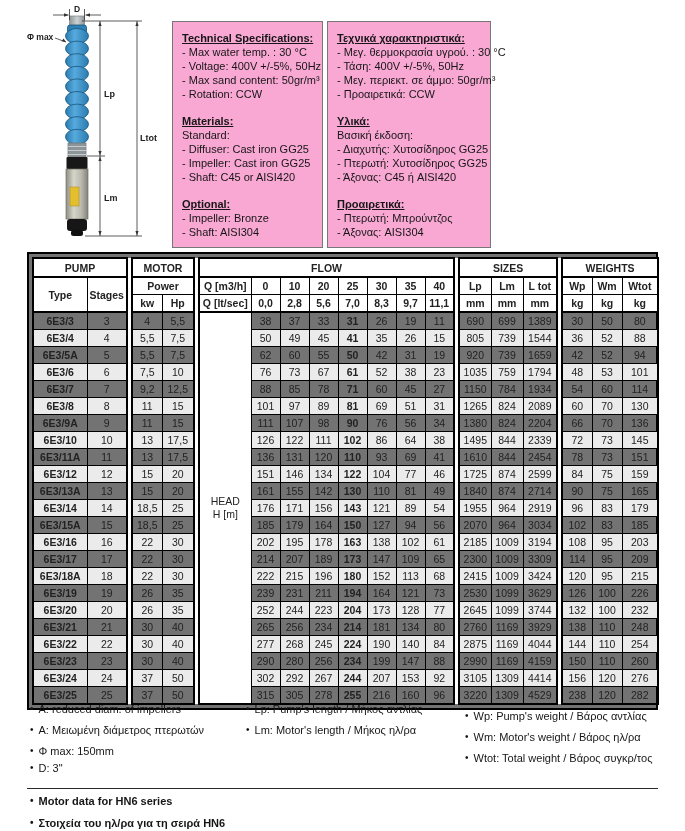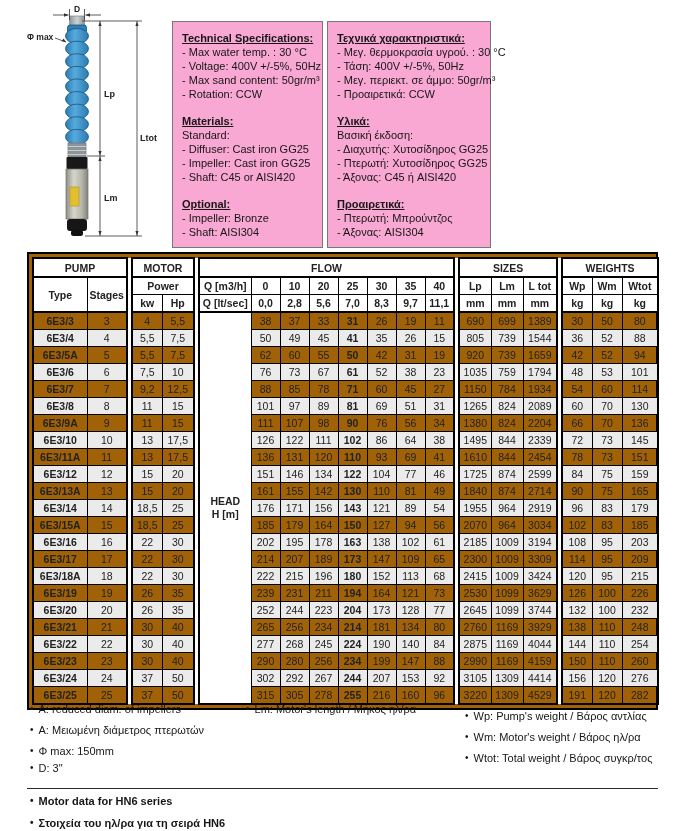--- a/index.html
+++ b/index.html
@@ -13,38 +13,38 @@
   
   .spec-box{position:absolute;top:21px;height:227px;box-sizing:border-box;
     border:1px solid #777;padding:9px 6px 6px 9px;font-size:11px;line-height:14px;background:#f9a8d4}
   #spec-en{left:172px;width:151px}
   #spec-gr{left:327px;width:164px}
   .spec-heading{font-weight:bold;text-decoration:underline;white-space:nowrap}
   .spec-line{white-space:nowrap}
   .spec-gap{height:13px}
   
   .table-frame{position:absolute;left:27px;top:252px;width:631px;box-sizing:border-box;
-    border:2px solid #000;padding:3px;background:#a16207}
+    border:2px solid #000;padding:3px;background:#737373}
   table{border-collapse:collapse;width:100%;table-layout:fixed;font-size:10.5px;color:#222}
   th,td{border:1px solid #000;text-align:center;vertical-align:middle;padding:0;
     height:16px;overflow:hidden;white-space:nowrap}
   thead th{font-weight:bold;background:#fff}
   thead tr.r1 th{height:17px}
   .box{border-width:2px}
   .bl2{border-left-width:2px}
   .br2{border-right-width:2px}
   .bt2{border-top-width:2px}
   .bb2{border-bottom-width:2px}
   .units{font-weight:bold}
   td.gapcell,th.gapcell{border:none !important;background:#fff !important}
   tr.stripe td{background:#ebebeb}
   tr.last td{border-bottom-width:2px}
   td.type{font-weight:bold}
   td.q25{font-weight:bold}
-  td.headcell{font-weight:bold;background:#fff;line-height:13px}
+  td.headcell{font-weight:normal;background:#fff;line-height:13px}
   
   .notes{position:absolute;font-size:11px}
   #notes-col1{left:30px;top:703px}
   #notes-col2{left:246px;top:703px}
   #notes-col3{left:465px;top:710px}
   #note-d{left:30px;top:762px}
   #notes-bottom{left:30px;top:795px;font-weight:bold}
   .note{height:21px;white-space:nowrap}
   #notes-bottom .note{height:22px}
   .note .bullet{display:inline-block;margin-right:5px;font-size:10px;vertical-align:1px}
@@ -777,34 +777,35 @@
           <td>278</td>
           <td class="q25">255</td>
           <td>216</td>
           <td>160</td>
           <td class=" br2">96</td>
           <td class="gapcell"></td>
           <td class="bl2">3220</td>
           <td>1309</td>
           <td class="br2">4529</td>
           <td class="gapcell"></td>
-          <td class="bl2">191</td>
+          <td class="bl2">238</td>
           <td>120</td>
           <td class="br2">282</td>
         </tr>
       </tbody>
   </table>
 </div>
 
 <div class="notes" id="notes-col1">
     <div class="note"><span class="bullet">•</span><span>A: reduced diam. of impellers</span></div>
     <div class="note"><span class="bullet">•</span><span>A: Μειωμένη διάμετρος πτερωτών</span></div>
     <div class="note"><span class="bullet">•</span><span>Φ max: 150mm</span></div>
   </div>
 <div class="notes" id="notes-col2">
+    <div class="note"><span class="bullet">•</span><span>Lp: Pump's length / Μήκος αντλίας</span></div>
     <div class="note"><span class="bullet">•</span><span>Lm: Motor's length / Μήκος ηλ/ρα</span></div>
   </div>
 <div class="notes" id="notes-col3">
     <div class="note"><span class="bullet">•</span><span>Wp: Pump's weight / Βάρος αντλίας</span></div>
     <div class="note"><span class="bullet">•</span><span>Wm: Motor's weight / Βάρος ηλ/ρα</span></div>
     <div class="note"><span class="bullet">•</span><span>Wtot: Total weight / Βάρος συγκρ/τος</span></div>
   </div>
 <div class="notes" id="note-d">
   <div class="note"><span class="bullet">•</span><span>D: 3"</span></div>
 </div>

